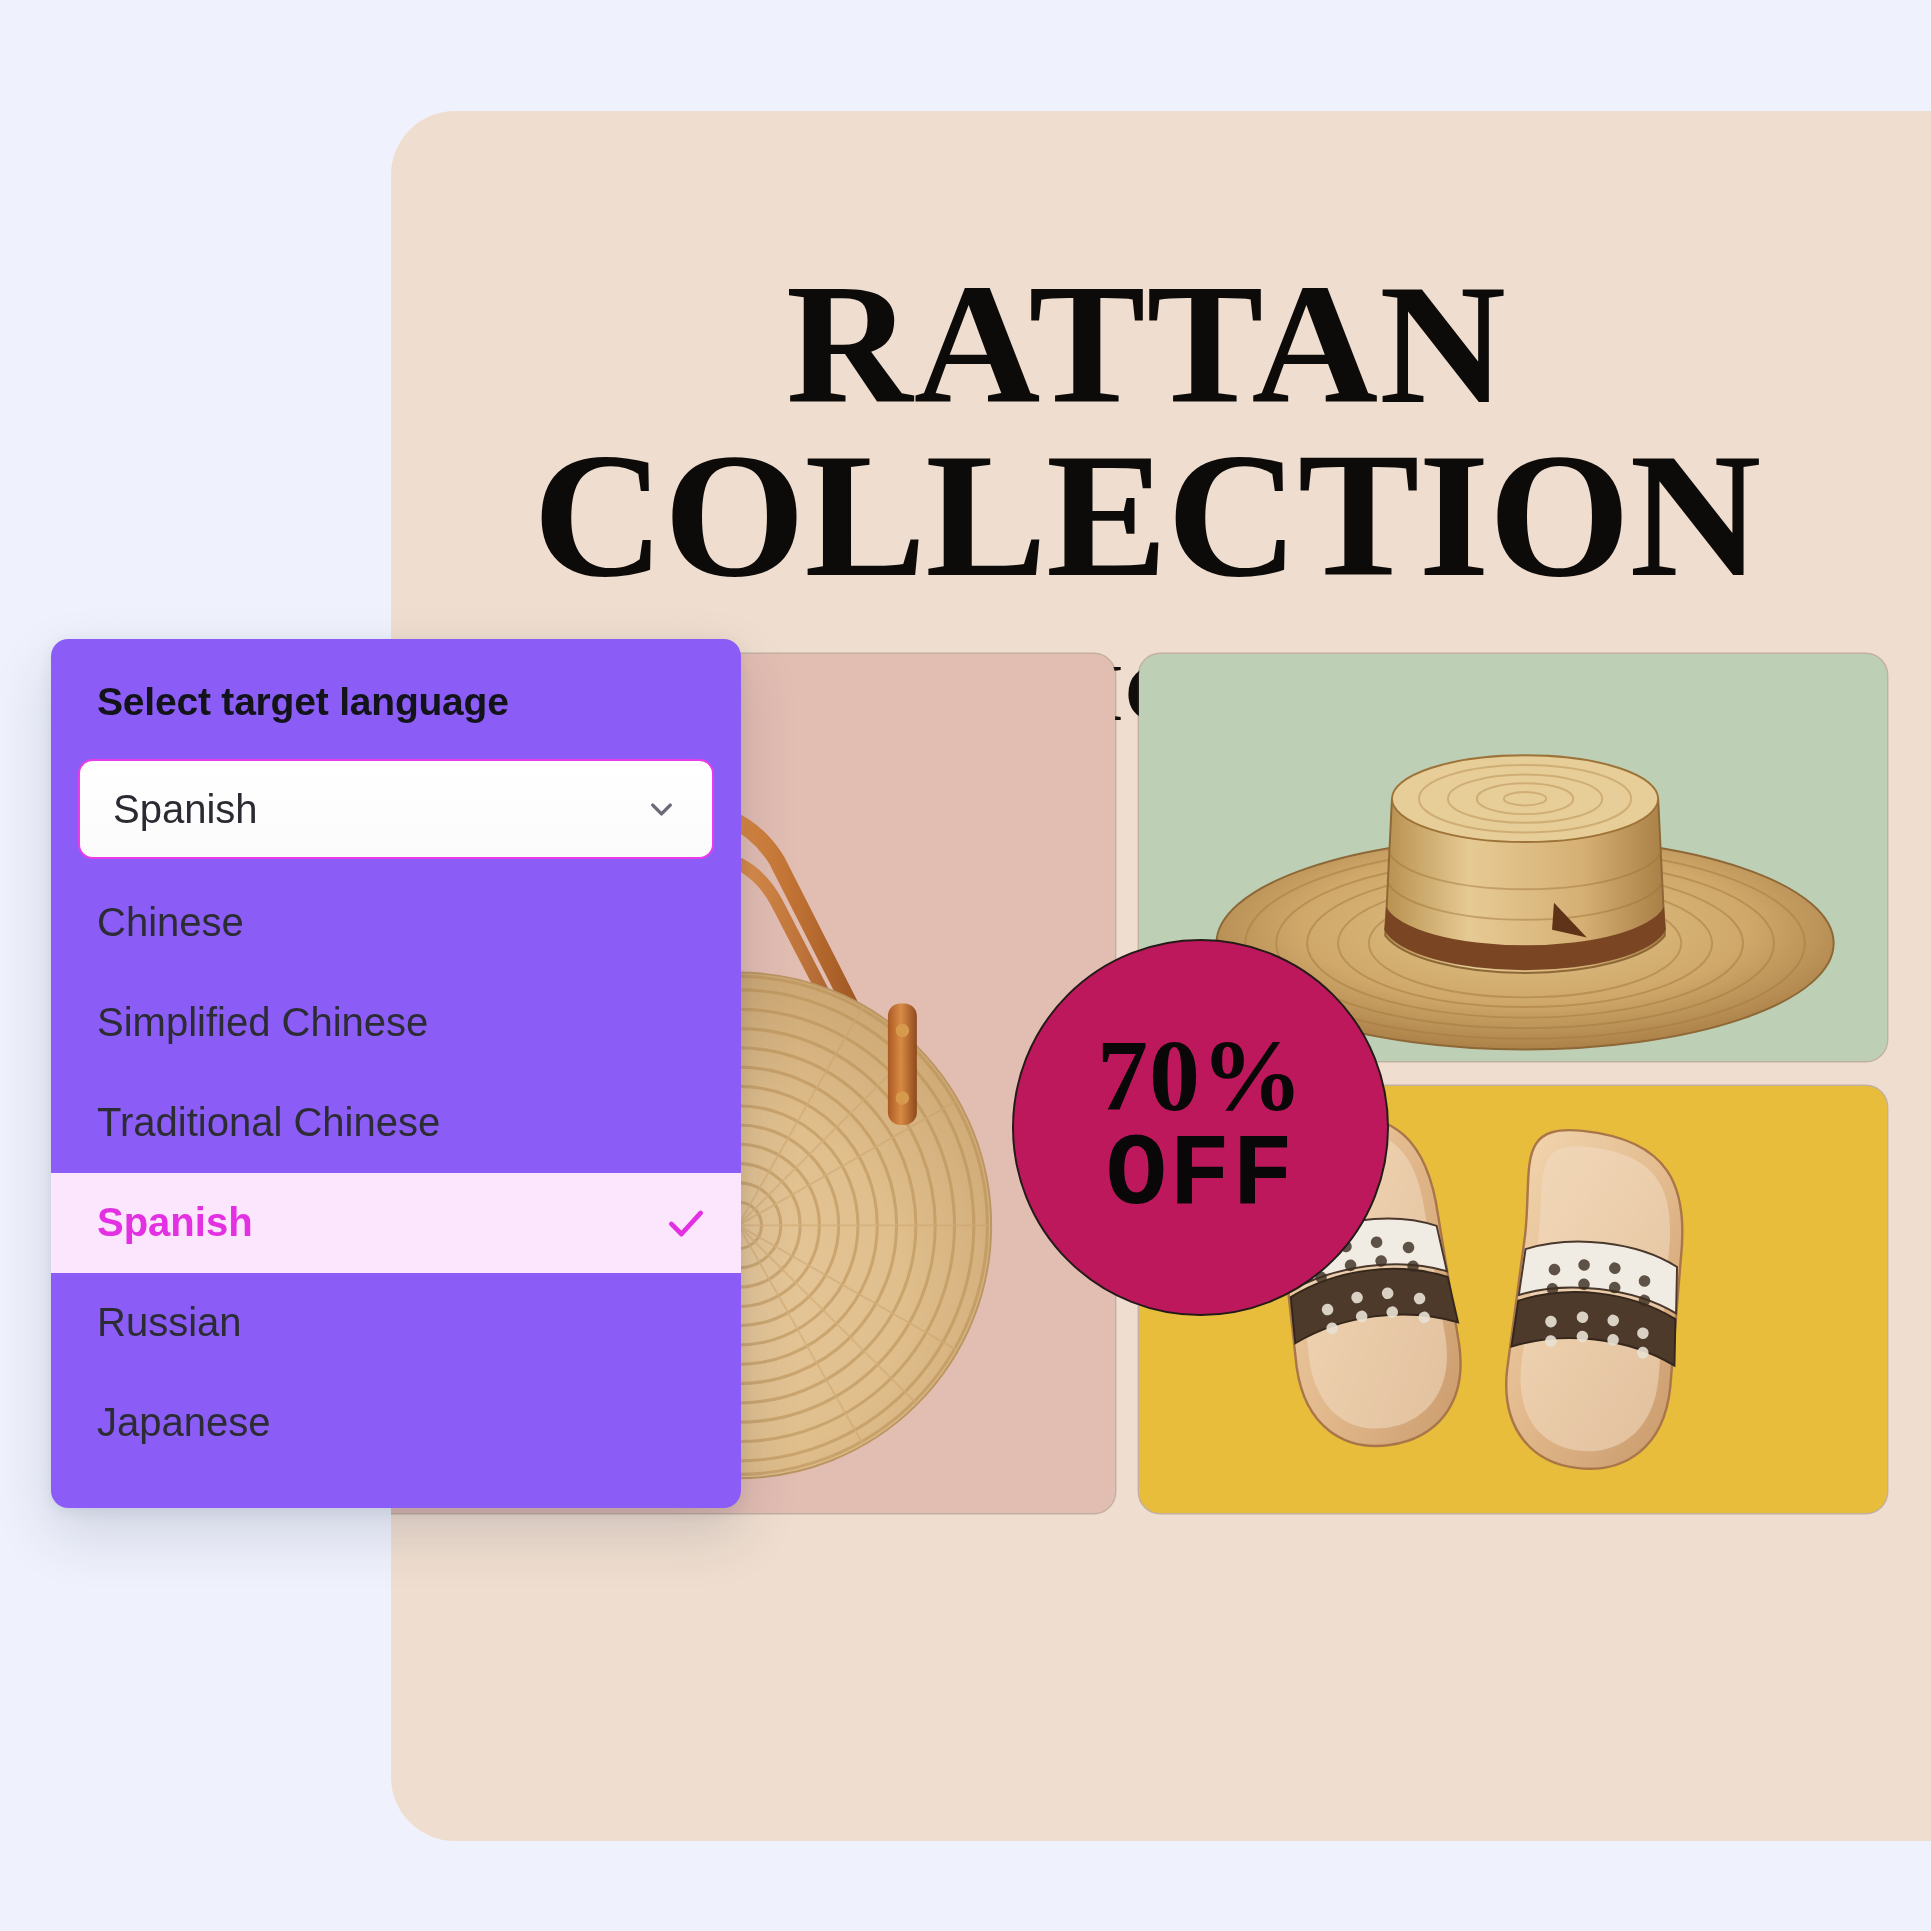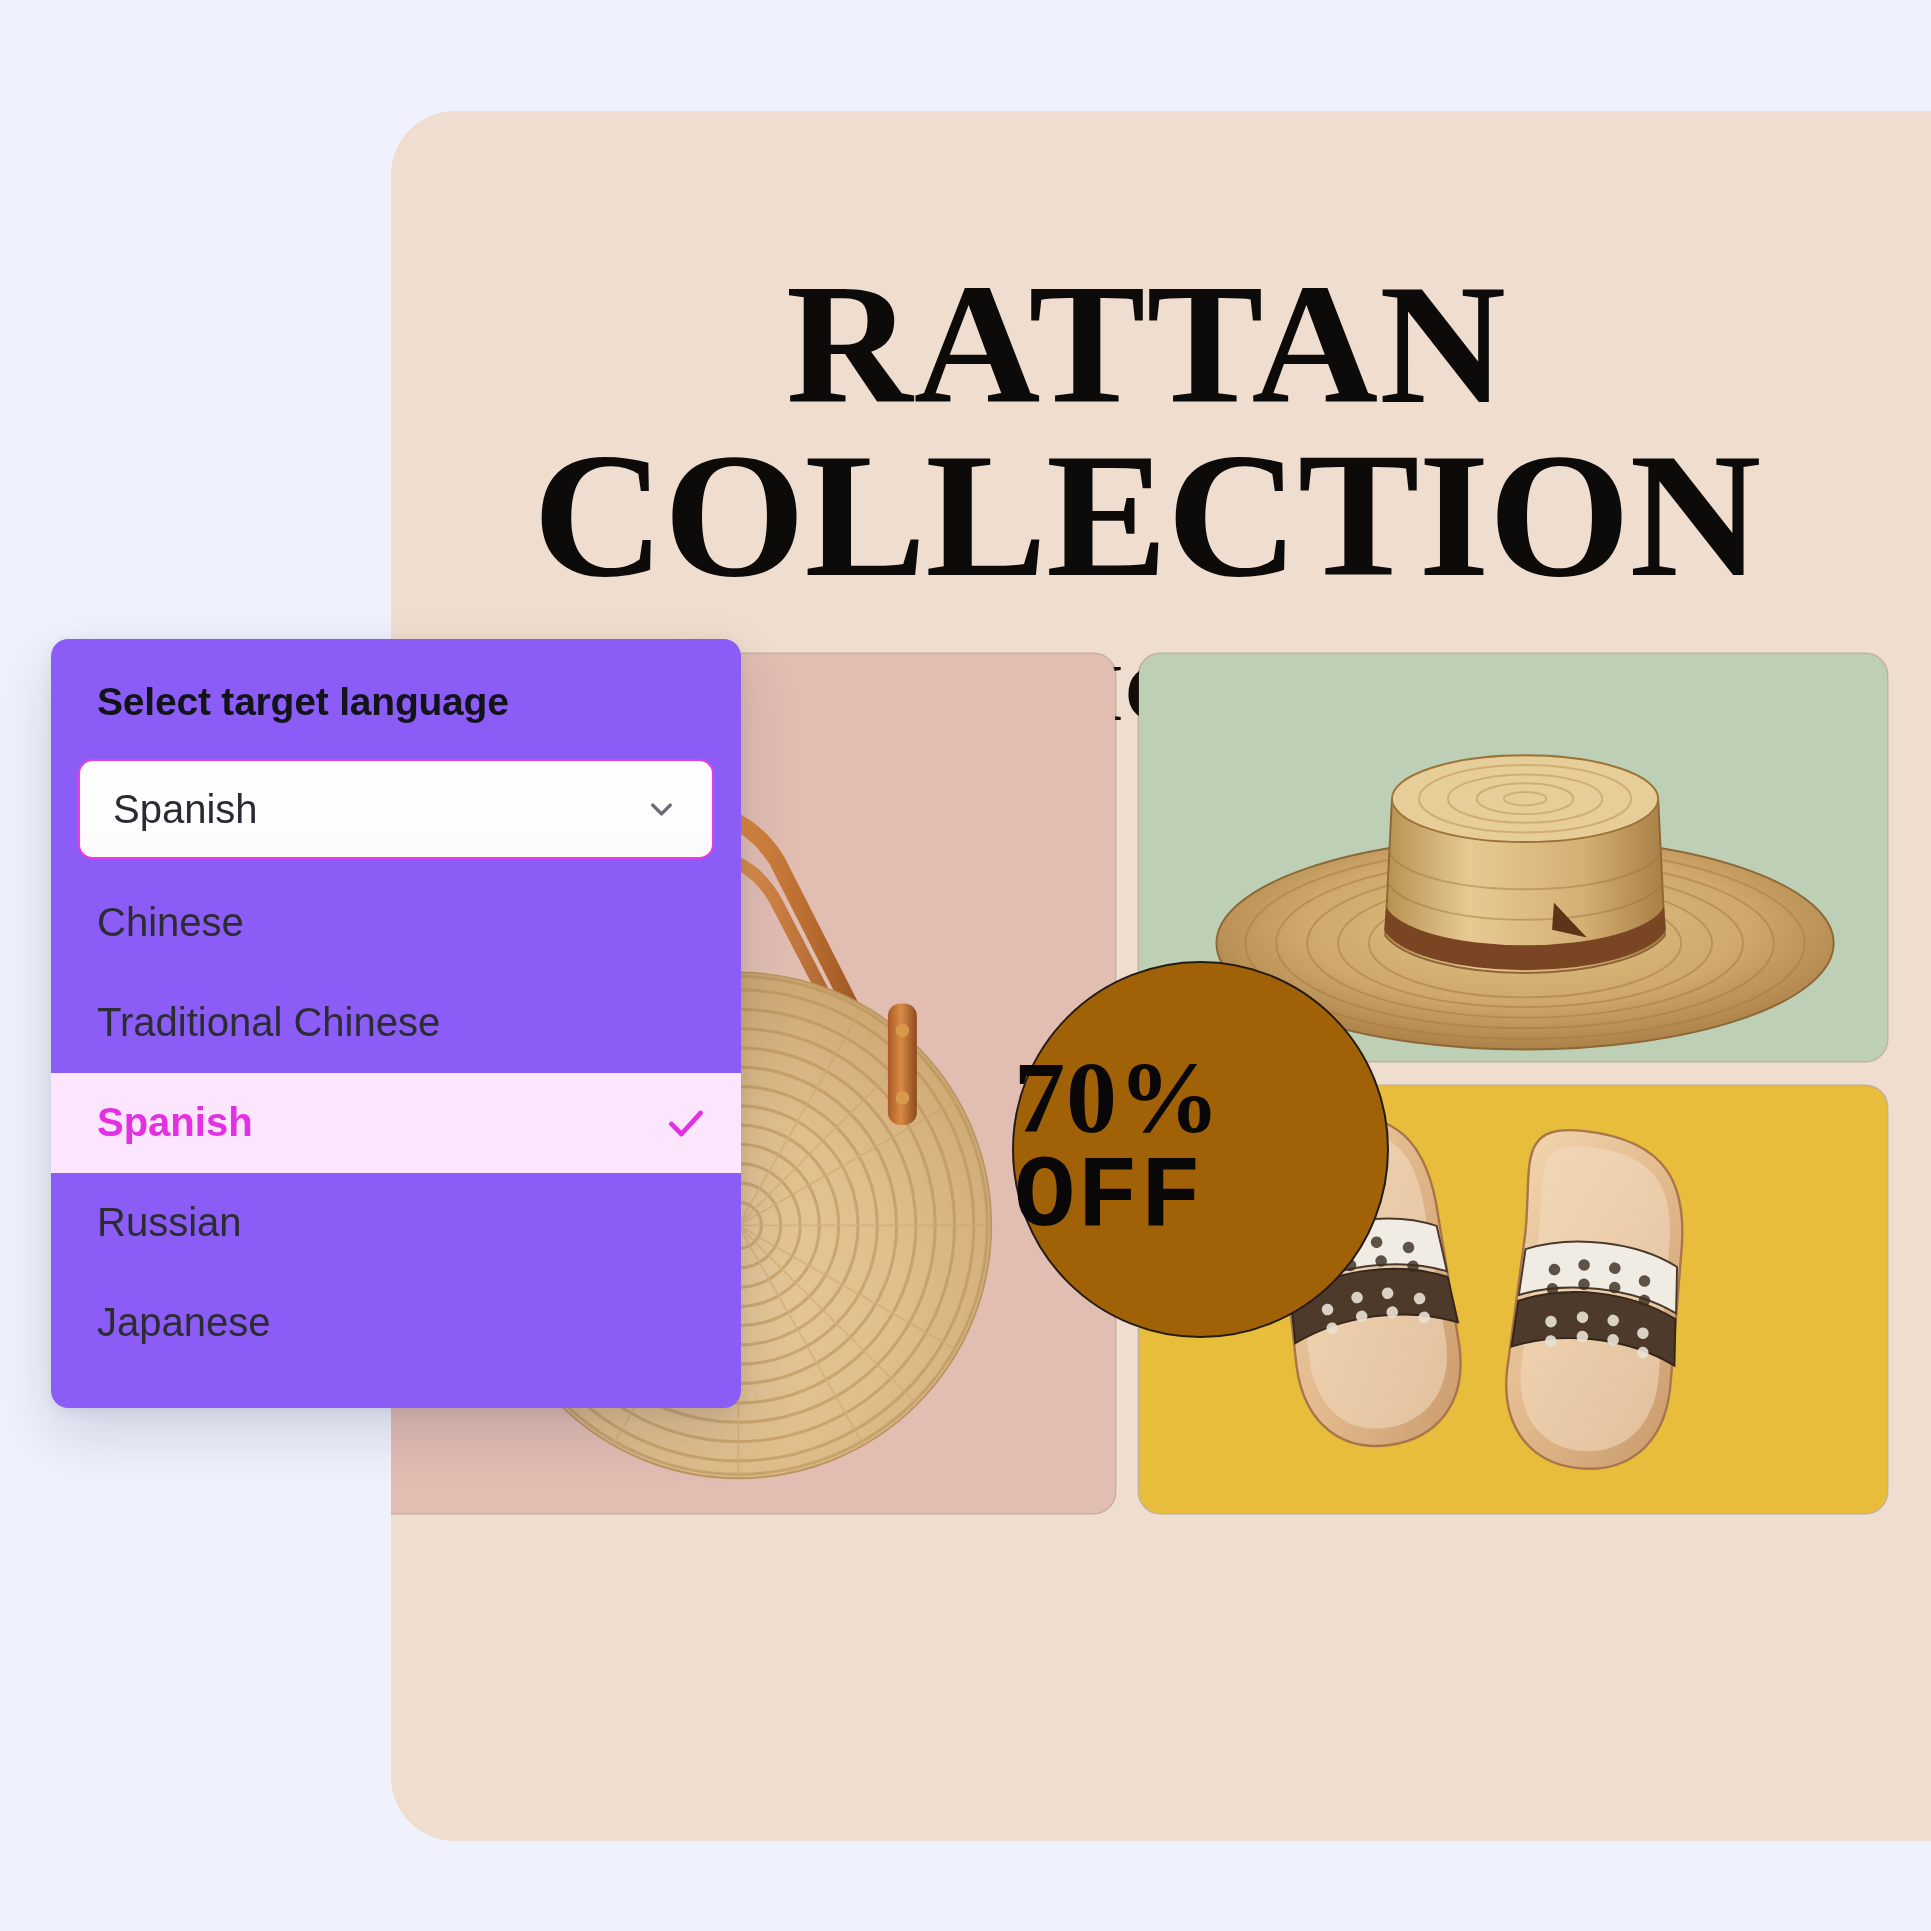--- a/index.html
+++ b/index.html
@@ -58,27 +58,27 @@
 
   
   .bag-wrap{position:absolute; left:0; top:0; width:100%; height:100%;}
 
   
   
 
   
   #badge{
     position:absolute;
-    left:1012px; top:961px;
+    left:1012px; top:939px;
     width:373px; height:373px;
     border-radius:50%;
-    background:#a16207;
+    background:#be185d;
     border:2.4px solid #241b18;
     display:flex;flex-direction:column;
-    align-items:flex-start;justify-content:center;
+    align-items:center;justify-content:center;
     z-index:6;
   }
   #badge .b1{
     font-family:"Liberation Serif", serif;
     font-weight:700;font-size:102px;line-height:0.96;color:#090707;
     letter-spacing:1px;
   }
   #badge .b2{
     font-family:Liberation Mono, monospace;
     font-weight:700;font-size:102px;line-height:1.02;color:#090707;
@@ -349,20 +349,23 @@
       <polyline points="6 9 12 15 18 9"></polyline>
     </svg>
   </div>
 
   <div id="lang-list">
 
     <div class="lang-item">
       <span class="lbl">Chinese</span>
     </div>
 
+    <div class="lang-item">
+      <span class="lbl">Simplified Chinese</span>
+    </div>
 
     <div class="lang-item">
       <span class="lbl">Traditional Chinese</span>
     </div>
 
     <div class="lang-item selected">
       <span class="lbl">Spanish</span>
       <svg class="check" viewBox="0 0 24 24" fill="none" stroke="#e230e2" stroke-width="2.6" stroke-linecap="round" stroke-linejoin="round">
         <polyline points="4 12.5 9.5 18 20 6.5"></polyline>
       </svg>

